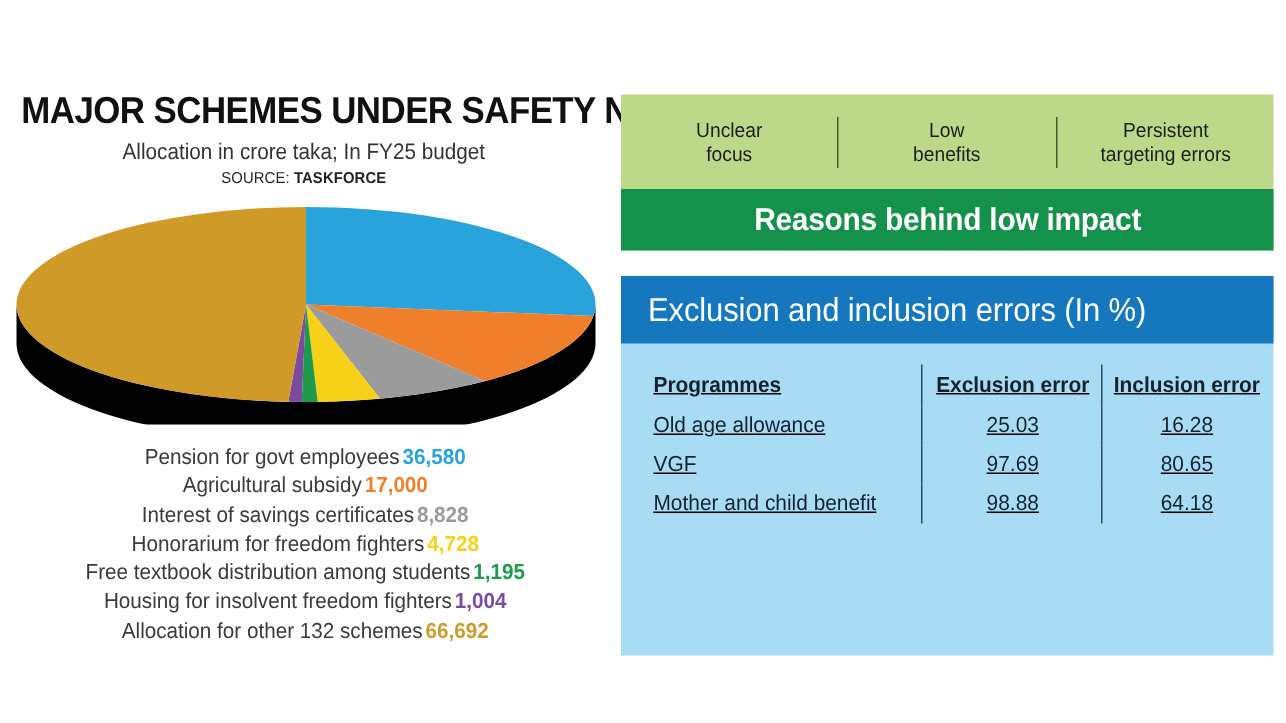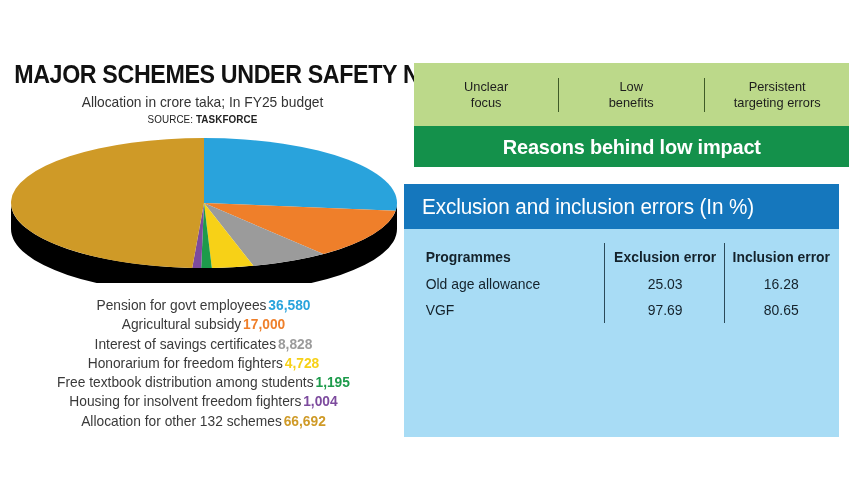--- a/index.html
+++ b/index.html
@@ -124,21 +124,21 @@
   }
   .reason-divider {
     width: 1px;
     height: 34px;
     background: #3f5b27;
     flex: 0 0 1px;
   }
 
   #blue-panel {
     position: absolute;
-    left: 404px; top: 184px;
+    left: 414px; top: 184px;
     width: 435px; height: 253px;
     background: #a8dcf5;
   }
   #blue-header {
     height: 45px;
     background: #1577bd;
     display: flex;
     align-items: center;
     padding-left: 18px;
     box-sizing: border-box;
@@ -149,20 +149,21 @@
     letter-spacing: -0.1px;
     transform: scaleX(0.94);
     transform-origin: left center;
     white-space: nowrap;
   }
   #error-table {
     margin: 0;
     padding: 14px 2px 0 18px;
     box-sizing: border-box;
     width: 100%;
+    text-decoration: underline;
   }
   .etable {
     width: 100%;
     border-collapse: collapse;
     table-layout: fixed;
   }
   .etable th, .etable td {
     font-size: 14.5px;
     color: #14222b;
     padding: 0;
@@ -280,16 +281,21 @@
         <tr>
           <td class="prog">Old age allowance</td>
           <td class="num vline-exc">25.03</td>
           <td class="num vline-inc">16.28</td>
         </tr>
         <tr>
           <td class="prog">VGF</td>
           <td class="num vline-exc">97.69</td>
           <td class="num vline-inc">80.65</td>
         </tr>
+        <tr>
+          <td class="prog">Mother and child benefit</td>
+          <td class="num vline-exc">98.88</td>
+          <td class="num vline-inc">64.18</td>
+        </tr>
       </tbody>
     </table>
   </div>
 </div>
 
 </body></html>

